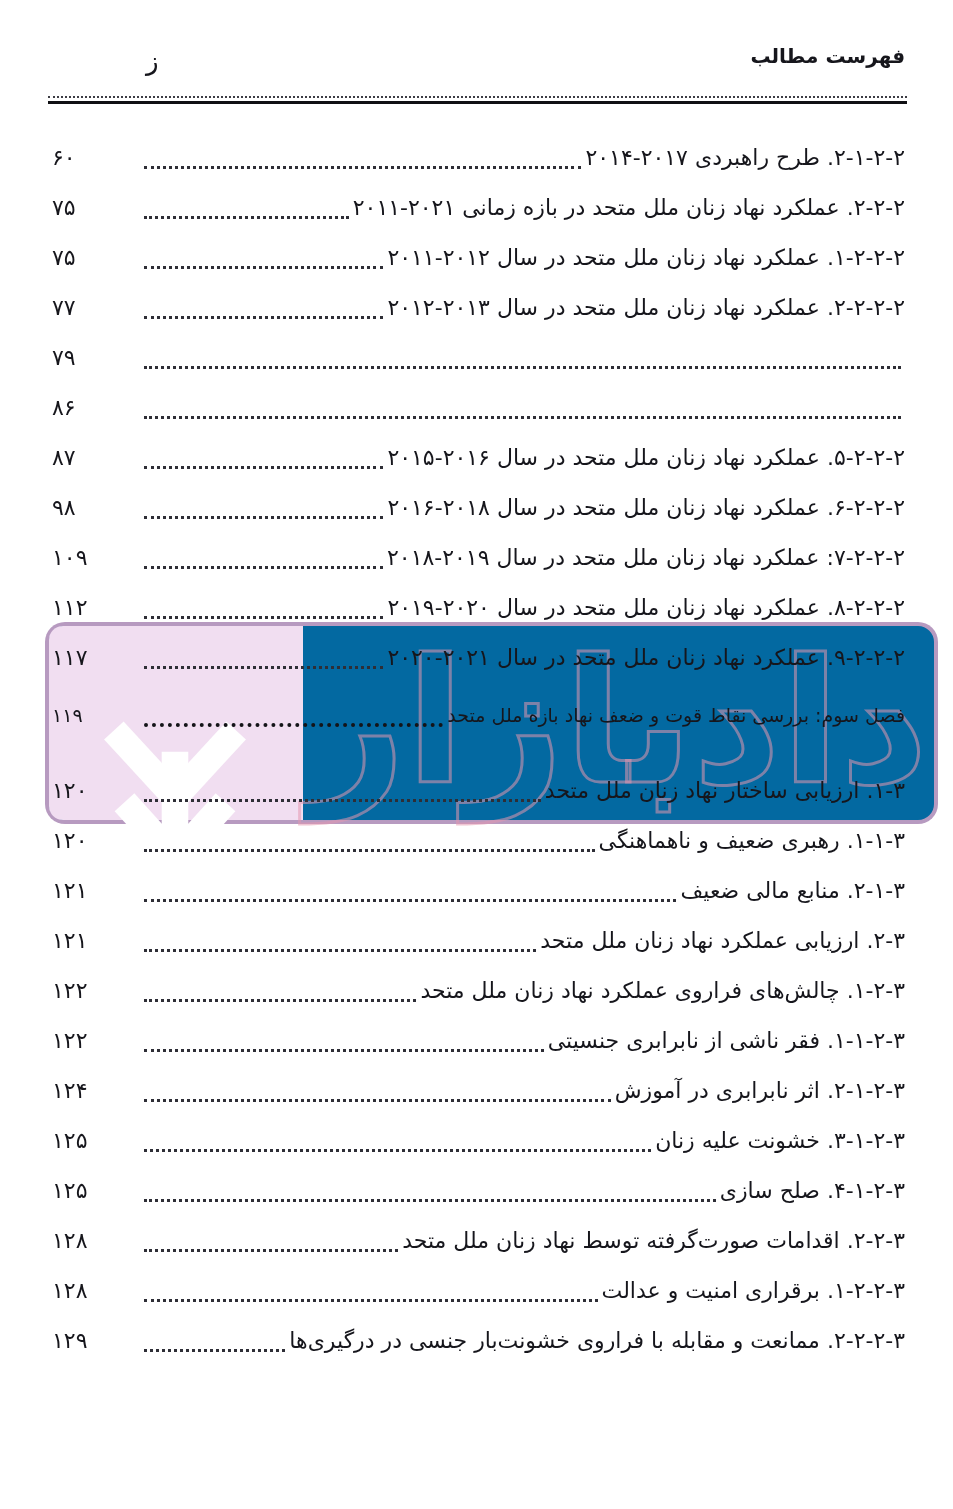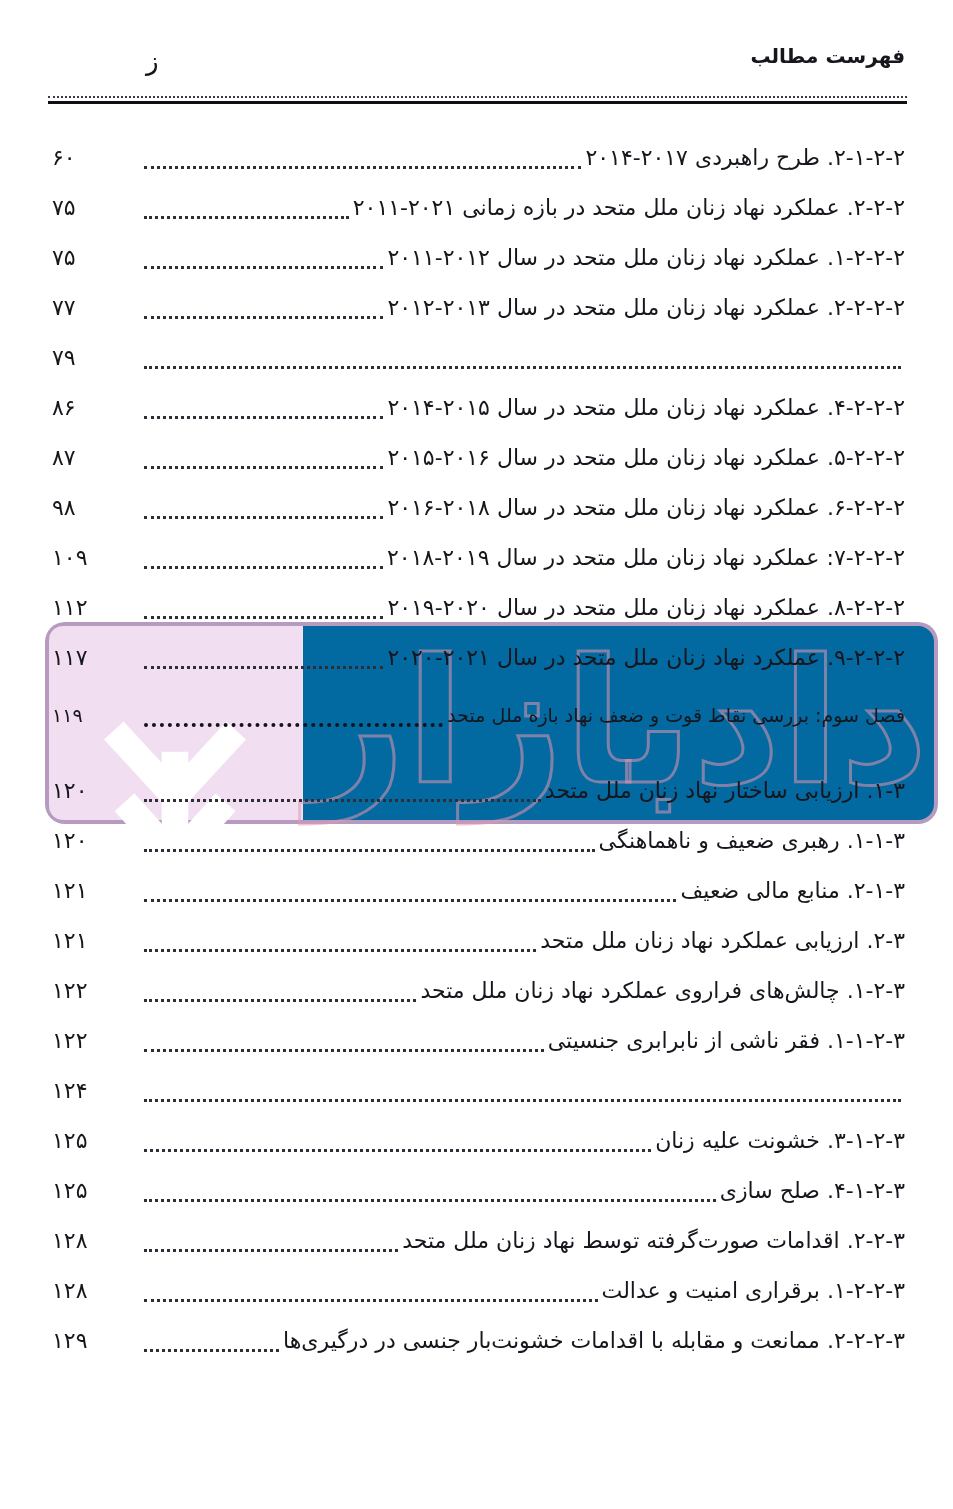--- a/index.html
+++ b/index.html
@@ -77,21 +77,20 @@
         <span class="dots"></span>
         <span class="entry"><bdi class="num">۲-۲-۲-۲</bdi><span class="punct">.</span> <span class="title">عملکرد نهاد زنان ملل متحد در سال</span> <bdi class="years">۲۰۱۲-۲۰۱۳</bdi></span>
       </div>
       <div class="row">
         <span class="page-no">۷۹</span>
         <span class="dots"></span>
       </div>
       <div class="row">
         <span class="page-no">۸۶</span>
         <span class="dots"></span>
-        <span class="entry"><bdi class="num">۴-۲-۲-۲</bdi><span class="punct">.</span> <span class="title">عملکرد نهاد زنان ملل متحد در سال</span> <bdi class="years">۲۰۱۴-۲۰۱۵</bdi></span>
       </div>
       <div class="row">
         <span class="page-no">۸۷</span>
         <span class="dots"></span>
         <span class="entry"><bdi class="num">۵-۲-۲-۲</bdi><span class="punct">.</span> <span class="title">عملکرد نهاد زنان ملل متحد در سال</span> <bdi class="years">۲۰۱۵-۲۰۱۶</bdi></span>
       </div>
       <div class="row">
         <span class="page-no">۹۸</span>
         <span class="dots"></span>
         <span class="entry"><bdi class="num">۶-۲-۲-۲</bdi><span class="punct">.</span> <span class="title">عملکرد نهاد زنان ملل متحد در سال</span> <bdi class="years">۲۰۱۶-۲۰۱۸</bdi></span>
@@ -142,20 +141,21 @@
         <span class="entry"><bdi class="num">۱-۲-۳</bdi><span class="punct">.</span> <span class="title">چالش‌های فراروی عملکرد نهاد زنان ملل متحد</span> <bdi class="years"></bdi></span>
       </div>
       <div class="row">
         <span class="page-no">۱۲۲</span>
         <span class="dots"></span>
         <span class="entry"><bdi class="num">۱-۱-۲-۳</bdi><span class="punct">.</span> <span class="title">فقر ناشی از نابرابری جنسیتی</span> <bdi class="years"></bdi></span>
       </div>
       <div class="row">
         <span class="page-no">۱۲۴</span>
         <span class="dots"></span>
+        <span class="entry"><bdi class="num">۲-۱-۲-۳</bdi><span class="punct">.</span> <span class="title">اثر نابرابری در آموزش</span> <bdi class="years"></bdi></span>
       </div>
       <div class="row">
         <span class="page-no">۱۲۵</span>
         <span class="dots"></span>
         <span class="entry"><bdi class="num">۳-۱-۲-۳</bdi><span class="punct">.</span> <span class="title">خشونت علیه زنان</span> <bdi class="years"></bdi></span>
       </div>
       <div class="row">
         <span class="page-no">۱۲۵</span>
         <span class="dots"></span>
         <span class="entry"><bdi class="num">۴-۱-۲-۳</bdi><span class="punct">.</span> <span class="title">صلح سازی</span> <bdi class="years"></bdi></span>
@@ -166,17 +166,17 @@
         <span class="entry"><bdi class="num">۲-۲-۳</bdi><span class="punct">.</span> <span class="title">اقدامات صورت‌گرفته توسط نهاد زنان ملل متحد</span> <bdi class="years"></bdi></span>
       </div>
       <div class="row">
         <span class="page-no">۱۲۸</span>
         <span class="dots"></span>
         <span class="entry"><bdi class="num">۱-۲-۲-۳</bdi><span class="punct">.</span> <span class="title">برقراری امنیت و عدالت</span> <bdi class="years"></bdi></span>
       </div>
       <div class="row">
         <span class="page-no">۱۲۹</span>
         <span class="dots"></span>
-        <span class="entry"><bdi class="num">۲-۲-۲-۳</bdi><span class="punct">.</span> <span class="title">ممانعت و مقابله با اقدامات خشونت‌بار جنسی در درگیری‌ها</span> <bdi class="years"></bdi></span>
+        <span class="entry"><bdi class="num">۲-۲-۲-۳</bdi><span class="punct">.</span> <span class="title">ممانعت و مقابله با فراروی خشونت‌بار جنسی در درگیری‌ها</span> <bdi class="years"></bdi></span>
       </div>
     </div>
 
 </div>
 
 </body></html>

